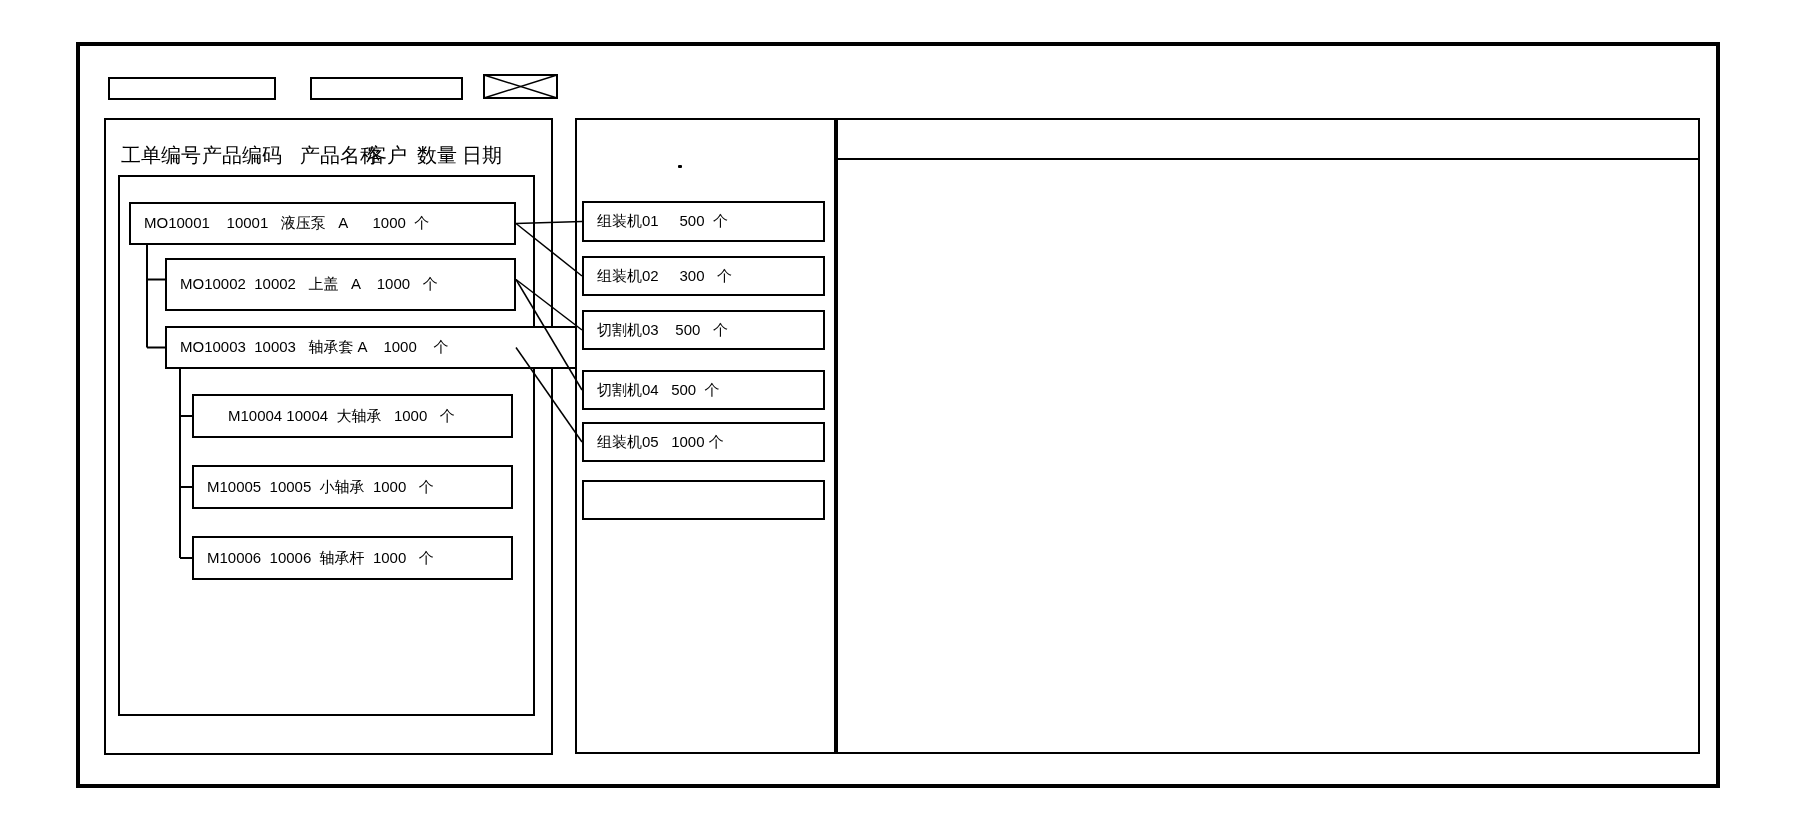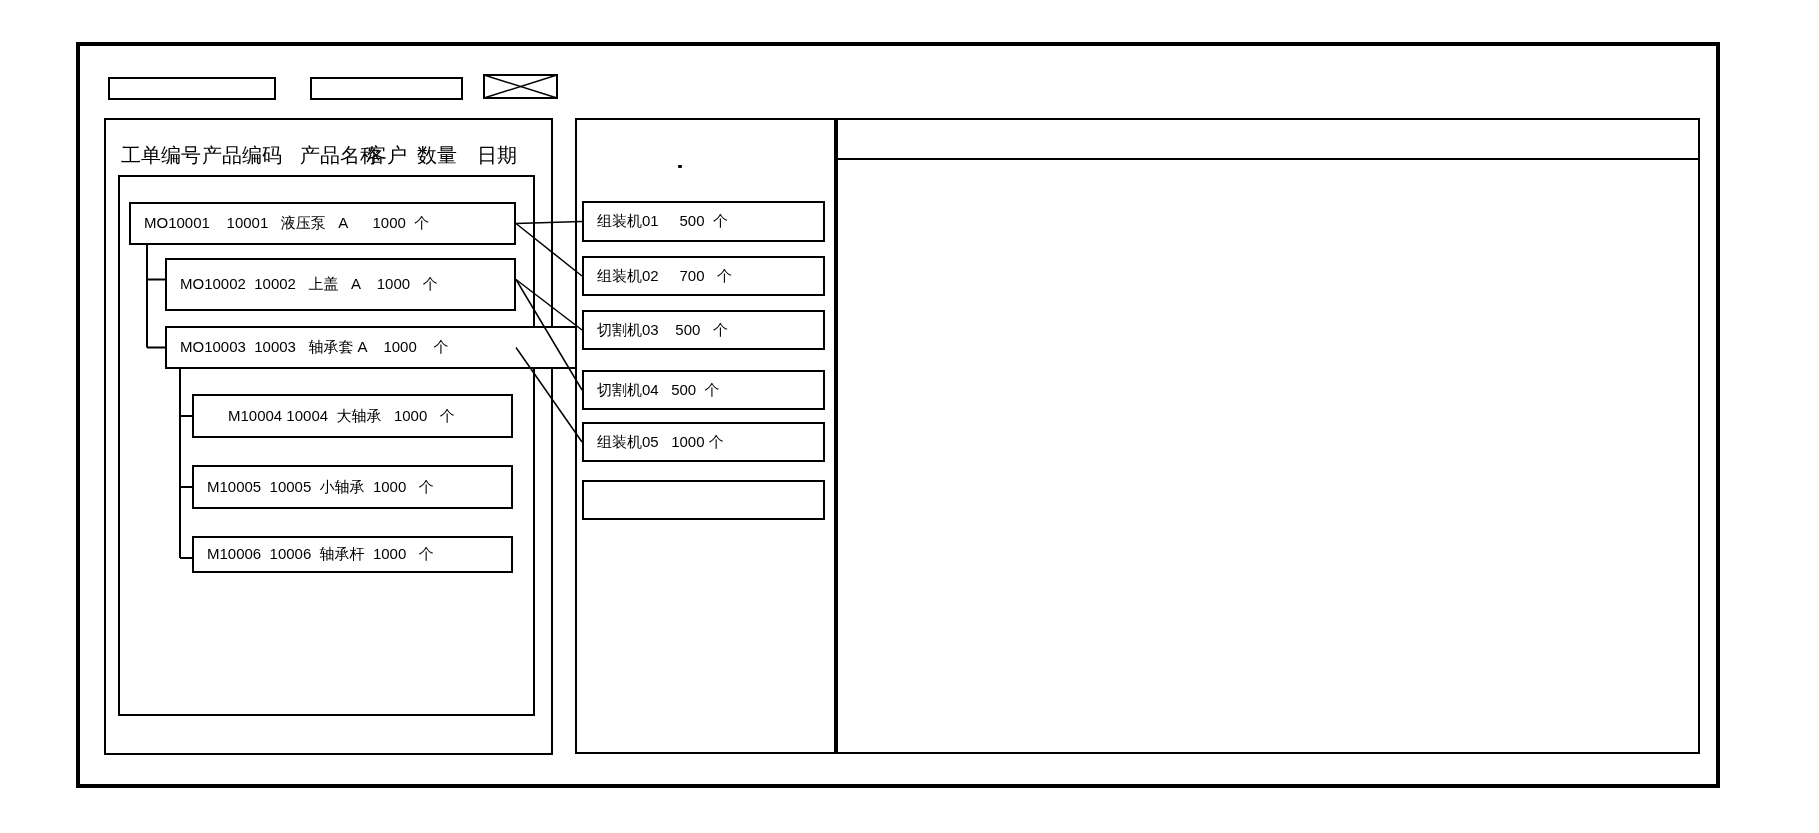--- a/index.html
+++ b/index.html
@@ -38,37 +38,37 @@
   <line x1="1" y1="24" x2="74" y2="1" stroke="#000" stroke-width="1.4"></line>
 </svg>
 
 <div class="panel" id="left-panel" style="left:104px; top:118px; width:449px; height:637px;"></div>
 <div id="column-headers">
     <span class="col-header" style="left: 121px; top: 145px;">工单编号</span>
     <span class="col-header" style="left: 202px; top: 145px; text-align: right;">产品编码</span>
     <span class="col-header" style="left: 284px; top: 145px; margin-left: 16px;">产品名称</span>
     <span class="col-header" style="left: 367px; top: 145px;">客户</span>
     <span class="col-header" style="left: 417px; top: 145px;">数量</span>
-    <span class="col-header" style="left: 477px; top: 145px;">日期</span>
+    <span class="col-header" style="left: 462px; top: 145px;">日期</span>
   </div>
 <div class="panel" id="tree-container" style="left:118px; top:175px; width:417px; height:541px;"></div>
 <div id="order-boxes">
     <div class="wo-box" style="left: 129px; top: 202px; width: 387px; height: 43px;">MO10001    10001   液压泵   A      1000  个</div>
     <div class="wo-box" style="left: 165px; top: 258px; width: 351px; height: 53px;">MO10002  10002   上盖   A    1000   个</div>
     <div class="wo-box" style="left: 165px; top: 326px; width: 415px; height: 43px;">MO10003  10003   轴承套 A    1000    个</div>
     <div class="wo-box" style="left: 192px; top: 394px; width: 321px; height: 44px; padding-left: 34px;">M10004 10004  大轴承   1000   个</div>
     <div class="wo-box" style="left: 192px; top: 465px; width: 321px; height: 44px;">M10005  10005  小轴承  1000   个</div>
-    <div class="wo-box" style="left: 192px; top: 536px; width: 321px; height: 37px;">M10006  10006  轴承杆  1000   个</div>
+    <div class="wo-box" style="left: 192px; top: 536px; width: 321px; height: 44px;">M10006  10006  轴承杆  1000   个</div>
   </div>
 
 <div class="panel" id="machine-panel" style="left:575px; top:118px; width:261px; height:636px;"></div>
 <div class="stray-dot" style="left:678px; top:165px;"></div>
 <div id="machine-boxes">
     <div class="mc-box" style="left: 582px; top: 201px; width: 243px; height: 41px;">组装机01     500  个</div>
-    <div class="mc-box" style="left: 582px; top: 256px; width: 243px; height: 40px;">组装机02     700   个</div>
+    <div class="mc-box" style="left: 582px; top: 256px; width: 243px; height: 40px;">组装机02     300   个</div>
     <div class="mc-box" style="left: 582px; top: 310px; width: 243px; height: 40px;">切割机03    500   个</div>
     <div class="mc-box" style="left: 582px; top: 370px; width: 243px; height: 40px;">切割机04   500  个</div>
     <div class="mc-box" style="left: 582px; top: 422px; width: 243px; height: 40px;">组装机05   1000 个</div>
     <div class="mc-box" style="left: 582px; top: 480px; width: 243px; height: 40px;"></div>
   </div>
 
 <div class="panel" id="detail-panel" style="left:836px; top:118px; width:864px; height:636px;">
   <div class="divider"></div>
   <div class="abs" style="left:10px; top:8px; font-size:17px;"></div>
 </div>

